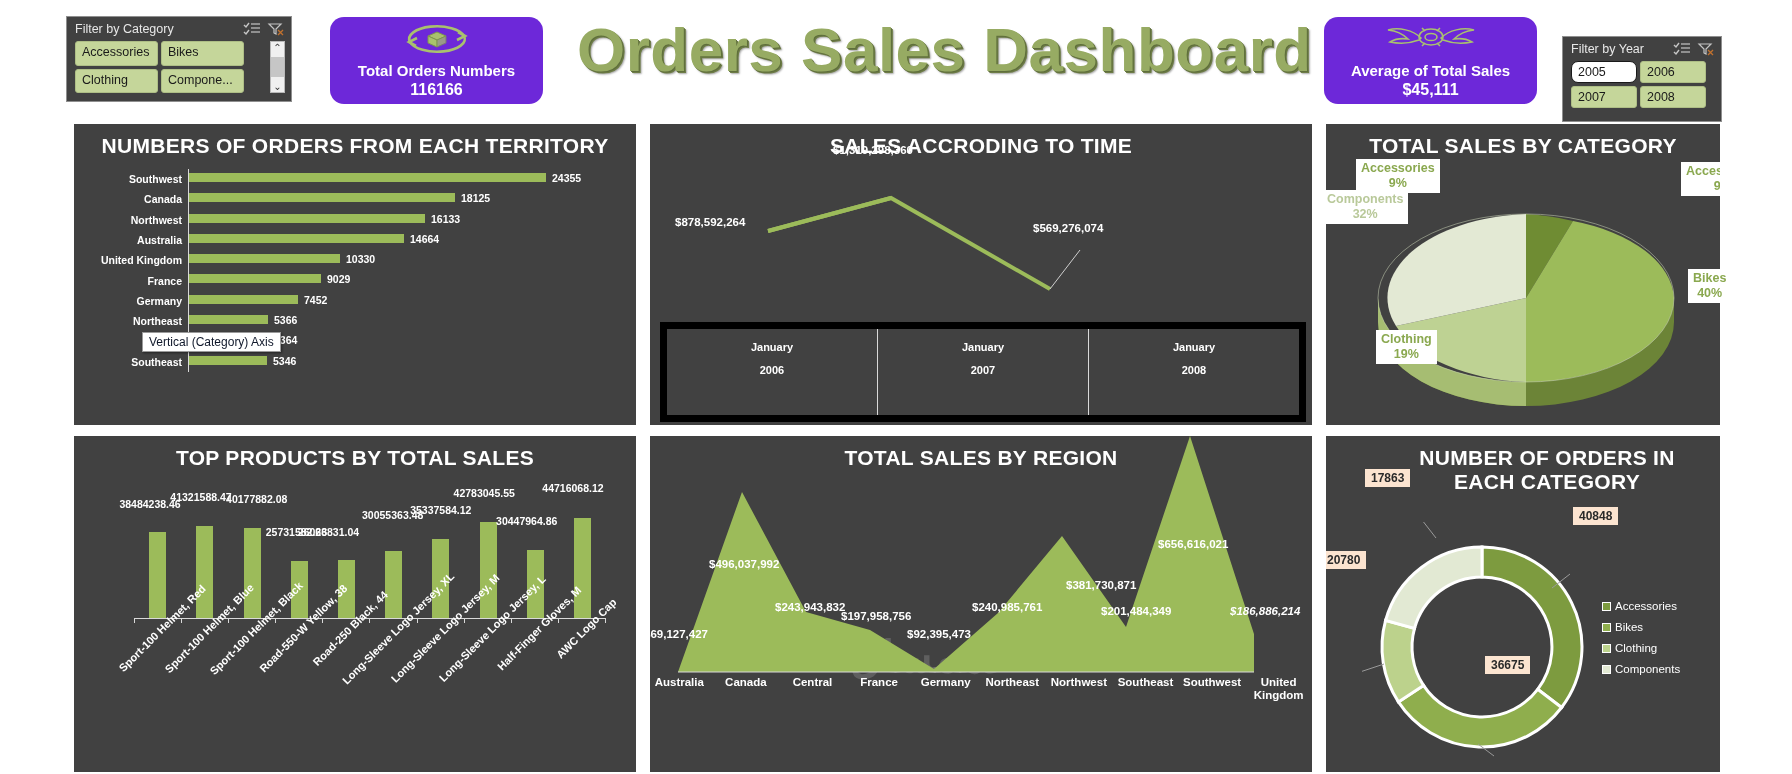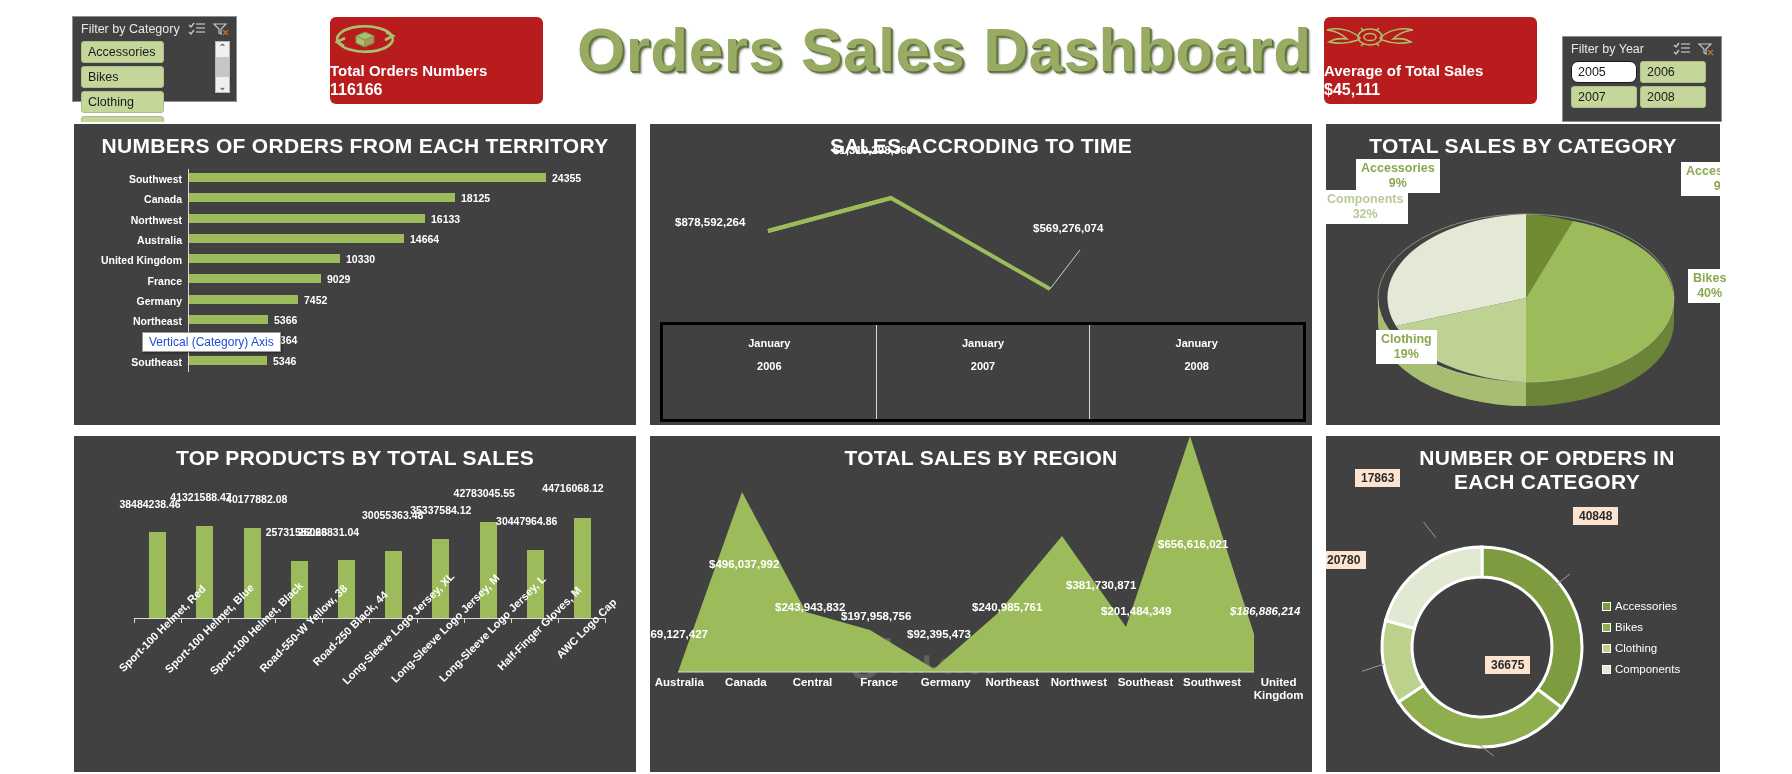--- a/index.html
+++ b/index.html
@@ -58,24 +58,24 @@
   .scrollbar {
     width: 15px; background: #f0f0f0; border: 1px solid #b9b9b9;
     display:flex; flex-direction:column; justify-content:space-between;
     align-items:center; font-size:10px; color:#333;
   }
   .scroll-thumb { width:100%; height:20px; background:#c6c6c6; }
 
   
   .kpi {
     position: absolute;
-    background: #b91c1c;
-    border-radius: 6px;
+    background: #6d28d9;
+    border-radius: 14px;
     display: flex; flex-direction: column;
-    justify-content: center;
+    align-items: center; justify-content: center;
     color: #ffffff;
   }
   .kpi-label { font-size: 15px; font-weight: bold; }
   .kpi-value { font-size: 16px; font-weight: bold; margin-top: 2px; }
   .kpi-ico { margin-bottom: 4px; }
 
   
   .main-title {
     position: absolute;
     font-size: 62px; font-weight: bold;
@@ -90,27 +90,27 @@
   .hbar-cat {
     width: 92px; text-align: right; padding-right: 6px;
     color:#fff; font-size: 10.5px; font-weight: bold; white-space: nowrap;
   }
   .hbar-track { flex:1; position: relative; height:100%; border-left: 1px solid #d9d9d9; }
   .hbar-fill { position:absolute; top:4px; height:9px; background:#9cbb5a; }
   .hbar-val { position:absolute; top:3px; color:#fff; font-size:10.5px; font-weight:bold; }
 
   .tooltip {
     position:absolute; background:#ffffff; border:1px solid #9a9a9a;
-    color:#1d4ed8; font-size:12px; padding:2px 6px; white-space:nowrap;
+    color:#0f172a; font-size:12px; padding:2px 6px; white-space:nowrap;
     box-shadow: 1px 1px 2px rgba(0,0,0,.45);
   }
 
   
   .lbl-abs { position:absolute; color:#fff; font-size:11.5px; font-weight:bold; white-space:nowrap; }
-  .time-table { position:absolute; display:flex; border:3px solid #000000; }
+  .time-table { position:absolute; display:flex; border:7px solid #000000; }
   .time-cell {
     flex:1; text-align:center; color:#fff; font-size:11px; font-weight:bold;
     padding:7px 0 4px 0; border-right:1px solid #d9d9d9; line-height:2.05;
   }
   .time-cell:last-child { border-right:none; }
 
   
   .vbars { position:absolute; display:flex; align-items:flex-end; }
   .vb-col { position:relative; flex:1; display:flex; justify-content:center; align-items:flex-end; height:100%; }
   .vb-fill { width:17px; background:#9cbb5a; }
@@ -158,21 +158,21 @@
   }
   .dn-leg { position:absolute; display:flex; flex-direction:column; gap:9px; }
   .dn-leg-item { display:flex; align-items:center; gap:4px; color:#fff; font-size:11.5px; }
   .dn-sw { width:9px; height:9px; border:1px solid #fff; display:inline-block; }
 </style>
 </head>
 <body>
 
 <div class="stage">
 
-  <div class="slicer cat-grid" style="left:72px; top:16px; width:165px; height:86px;">
+  <div class="slicer cat-grid" style="left:66px; top:16px; width:226px; height:86px;">
     <div class="slicer-head">
       <span class="st">Filter by Category</span>
       <span class="slicer-icon">
         <svg width="18" height="14" viewBox="0 0 18 14">
           <path d="M1 3l2 2 3-4" stroke="#ddd" stroke-width="1.4" fill="none"></path>
           <path d="M1 10l2 2 3-4" stroke="#ddd" stroke-width="1.4" fill="none"></path>
           <line x1="8" y1="2" x2="17" y2="2" stroke="#ddd" stroke-width="1.2"></line>
           <line x1="8" y1="6" x2="17" y2="6" stroke="#ddd" stroke-width="1.2"></line>
           <line x1="8" y1="10" x2="17" y2="10" stroke="#ddd" stroke-width="1.2"></line>
         </svg>
@@ -558,21 +558,21 @@
         <path d="M-96.4,-26.6 A100,100 0 0,1 0,-100 L0,-70 A70,70 0 0,0 -67.5,-18.6 Z" fill="#e2e9d3" stroke="#fff" stroke-width="3"></path>
       </g>
       <g stroke="#9a9a9a" stroke-width="1" fill="none">
         <path d="M60,-2 L74,16"></path>
         <path d="M208,52 L190,66"></path>
         <path d="M-2,150 L22,142"></path>
         <path d="M132,234 L116,222"></path>
       </g>
     </svg>
 
-    <div class="dn-lab" style="left:29px; top:33px;">17863</div>
+    <div class="dn-lab" style="left:39px; top:33px;">17863</div>
     <div class="dn-lab" style="left:247px; top:71px;">40848</div>
     <div class="dn-lab" style="left:-5px; top:115px;">20780</div>
     <div class="dn-lab" style="left:159px; top:220px;">36675</div>
 
     <div class="dn-leg" style="left:276px; top:164px;">
       <span class="dn-leg-item">
         <i class="dn-sw" style="background:#7d9b3f;"></i>
         <span>Accessories</span>
       </span>
       <span class="dn-leg-item">

